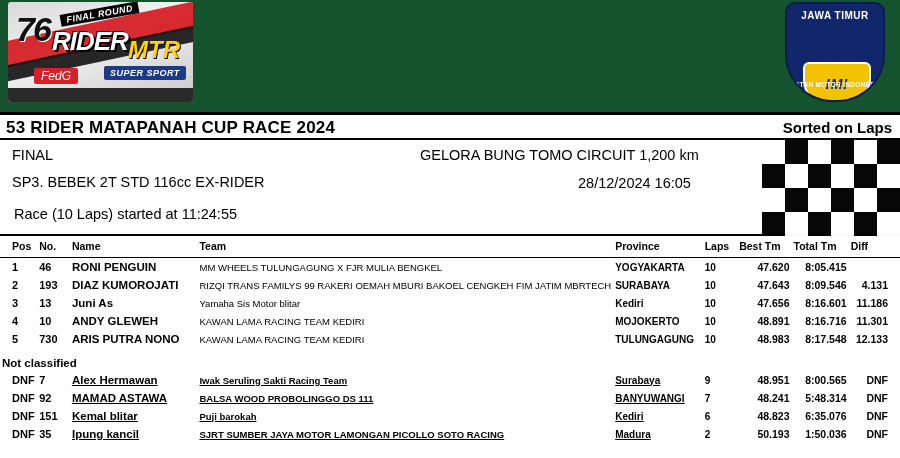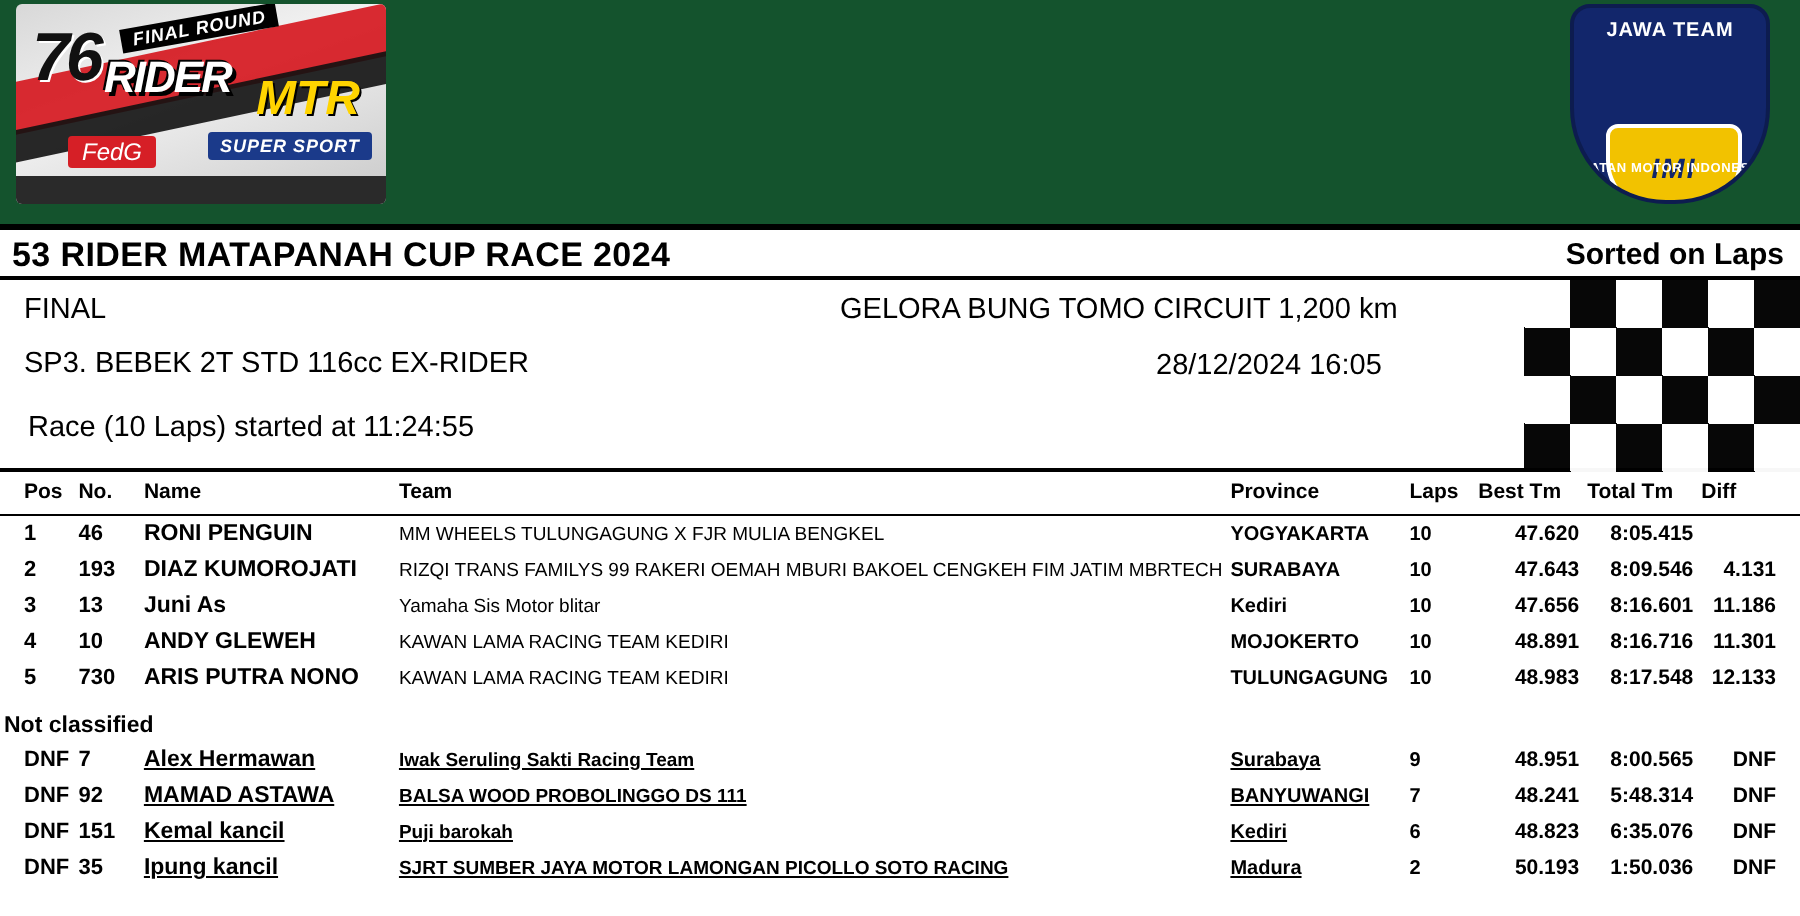--- a/index.html
+++ b/index.html
@@ -73,21 +73,21 @@
     color: #ffffff;
     background: #000;
     padding: 1px 6px;
     transform: rotate(-10deg);
     letter-spacing: 0.5px;
   }
   .logo-left .riderword {
     position: absolute;
     left: 44px;
     top: 24px;
-    font-size: 22px;
+    font-size: 26px;
     font-weight: bold;
     font-style: italic;
     color: #ffffff;
     letter-spacing: -1px;
     text-shadow: 2px 2px 0 #000, -1px -1px 0 #000;
   }
   .logo-left .mtr {
     position: absolute;
     left: 120px;
     top: 34px;
@@ -299,21 +299,21 @@
     <div class="finalround">FINAL ROUND</div>
     <div class="riderword">RIDER</div>
     <div class="mtr">MTR</div>
     <div class="fedg">FedG</div>
     <div class="supersport">SUPER SPORT</div>
     <div class="darkstrip"></div>
   </div>
 
   <div class="logo-right">
     <div class="shield">
-      <div class="toptext">JAWA TEAM</div>
+      <div class="toptext">JAWA TIMUR</div>
       <div class="inner">
         <div class="imi">IMI</div>
       </div>
       <div class="bottext">IKATAN MOTOR INDONESIA</div>
     </div>
   </div>
 
 </div>
 
 <div class="title-row">
@@ -426,21 +426,21 @@
         <td class="c-team">BALSA WOOD PROBOLINGGO DS 111</td>
         <td class="c-prov">BANYUWANGI</td>
         <td class="c-laps">7</td>
         <td class="c-best">48.241</td>
         <td class="c-total">5:48.314</td>
         <td class="c-diff">DNF</td>
       </tr>
       <tr class="nc">
         <td class="c-pos">DNF</td>
         <td class="c-no">151</td>
-        <td class="c-name">Kemal kancil</td>
+        <td class="c-name">Kemal blitar</td>
         <td class="c-team">Puji barokah</td>
         <td class="c-prov">Kediri</td>
         <td class="c-laps">6</td>
         <td class="c-best">48.823</td>
         <td class="c-total">6:35.076</td>
         <td class="c-diff">DNF</td>
       </tr>
       <tr class="nc">
         <td class="c-pos">DNF</td>
         <td class="c-no">35</td>

